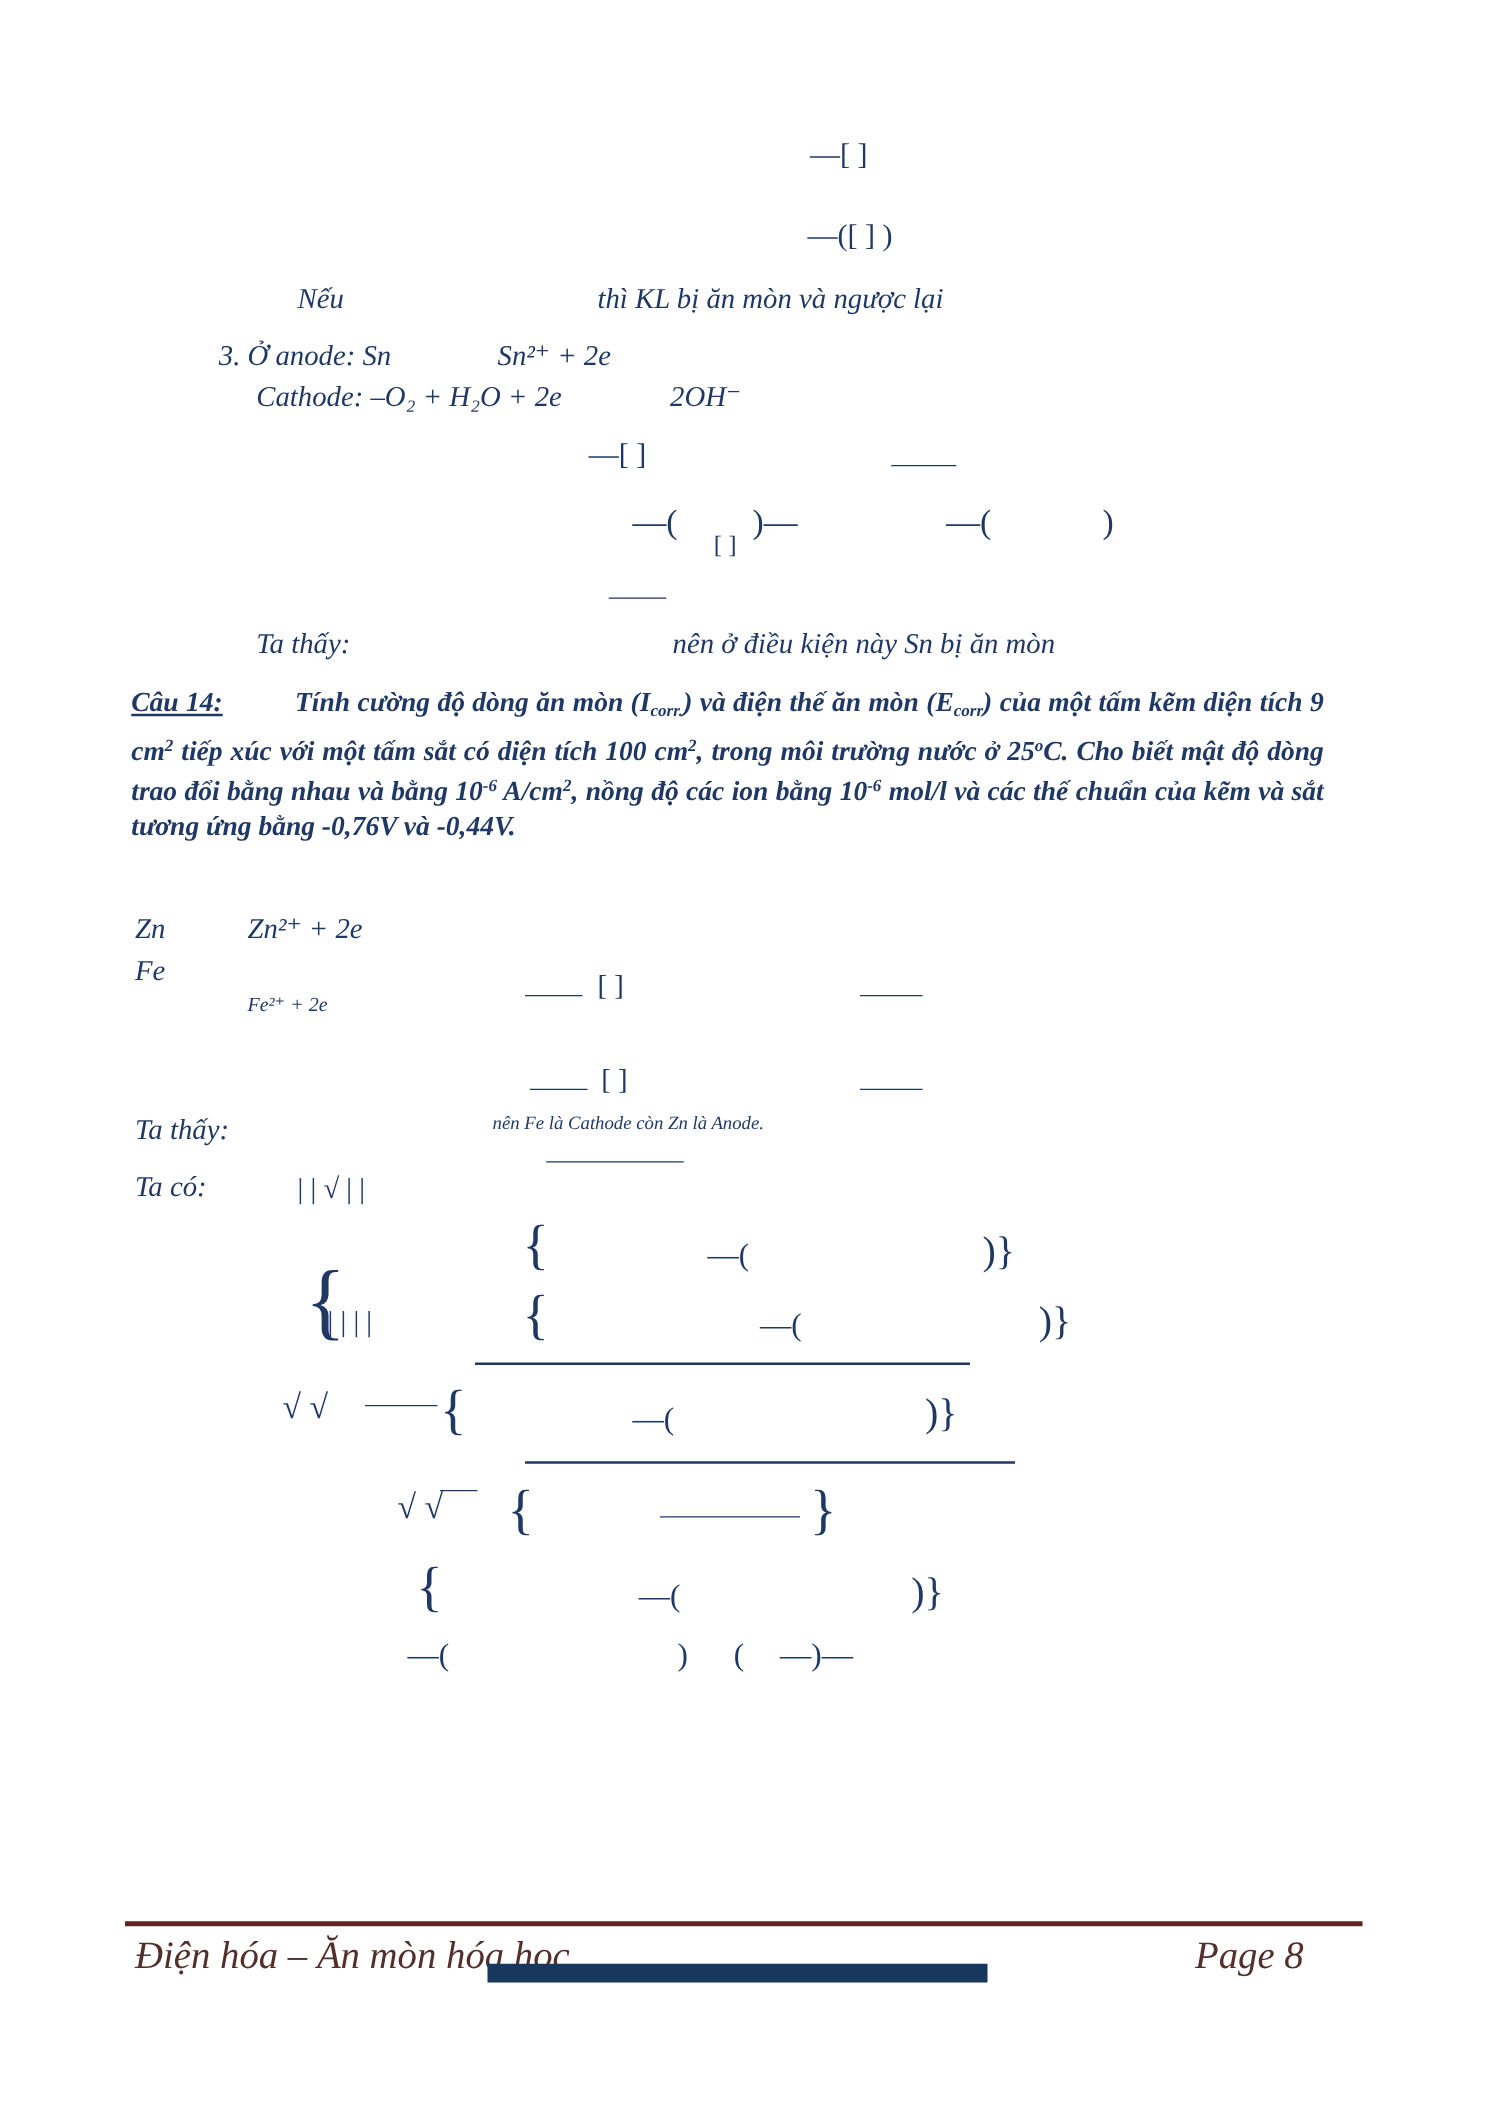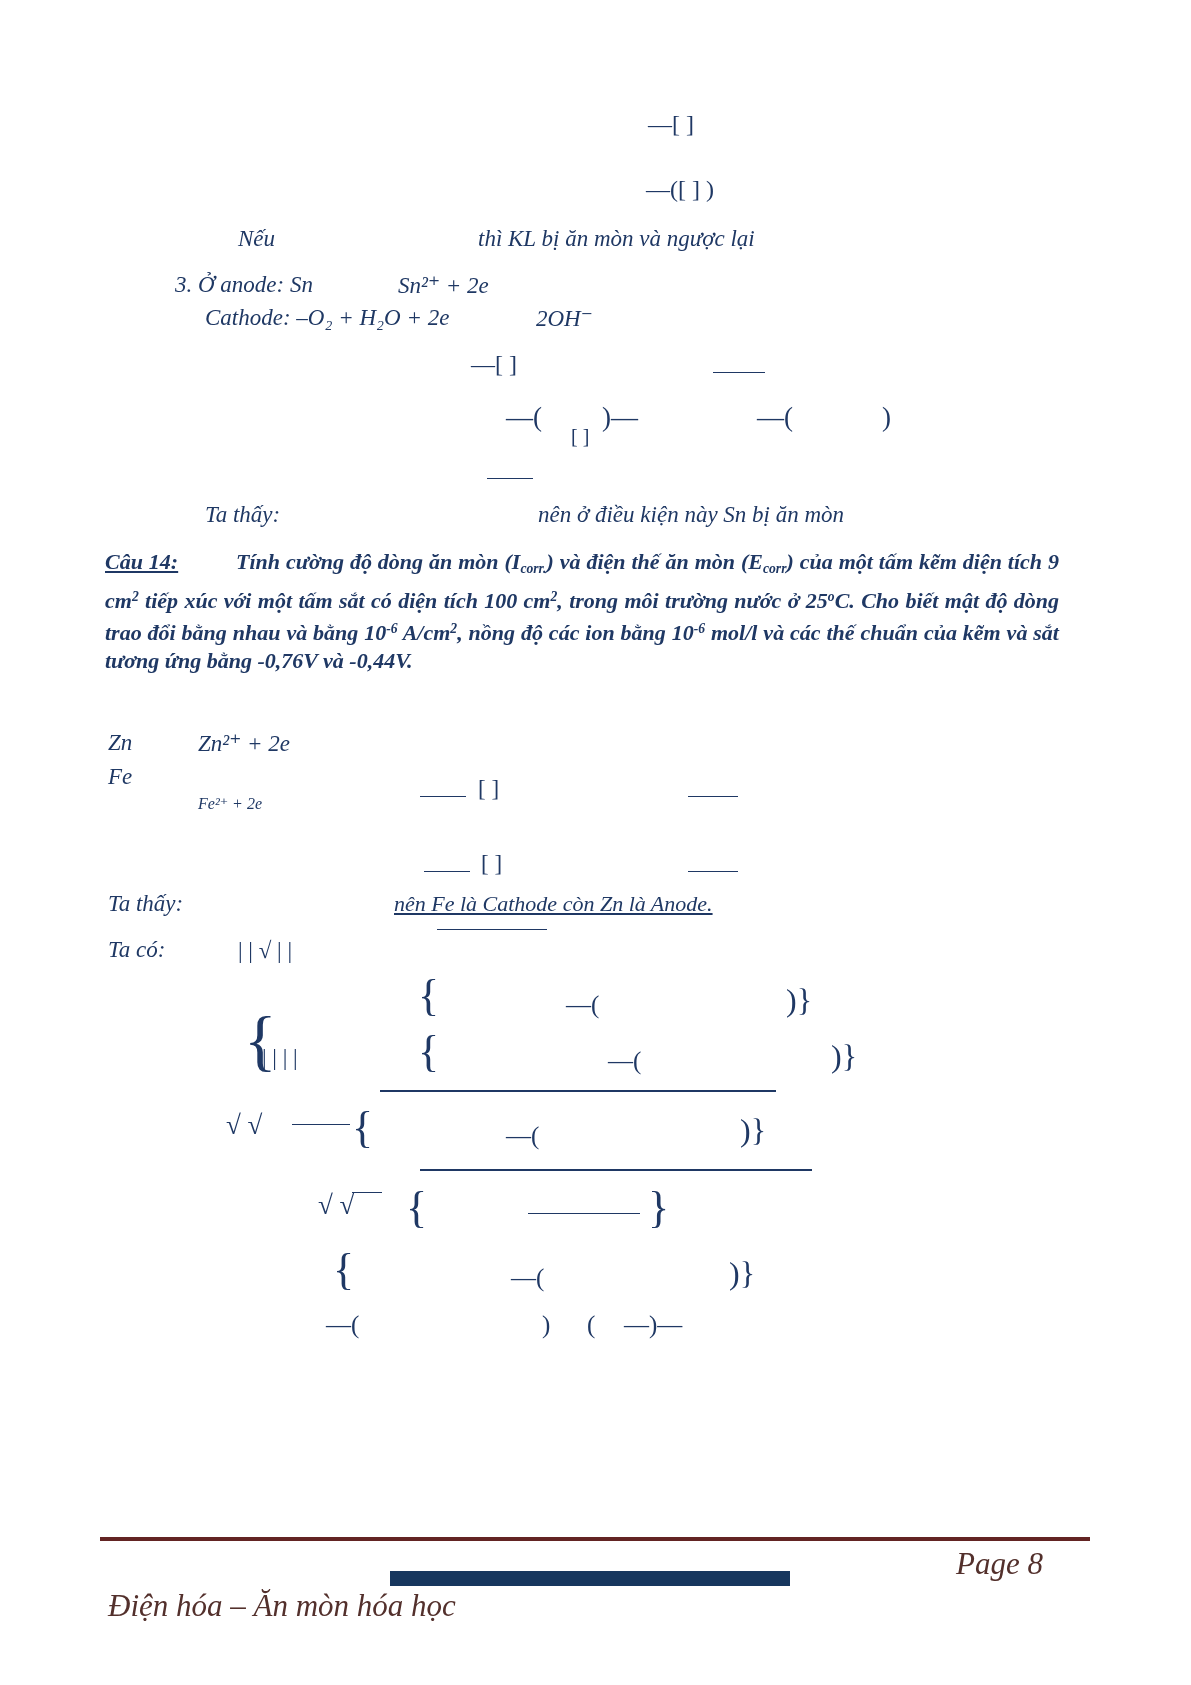--- a/index.html
+++ b/index.html
@@ -66,21 +66,21 @@
   <span class="frag" style="left:478px;top:777px;font-size:23px;">[ ]</span>
   <div class="hline thin" style="left:688px;top:796px;width:50px;"></div>
 
   <span class="abs" style="left:108px;top:764px;font-size:23px;">Fe</span>
   <span class="abs" style="left:198px;top:794px;font-size:16px;">Fe²⁺ + 2e</span>
   <div class="hline thin" style="left:424px;top:871px;width:46px;"></div>
   <span class="frag" style="left:481px;top:852px;font-size:23px;">[ ]</span>
   <div class="hline thin" style="left:688px;top:871px;width:50px;"></div>
 
   <span class="abs" style="left:108px;top:891px;font-size:23px;">Ta thấy:</span>
-  <span class="abs" style="left:394px;top:891px;font-size:22px;text-decoration:underline;">nên Fe là Cathode còn Zn là Anode.</span>
+  <span class="abs" style="left:394px;top:891px;font-size:15px;">nên Fe là Cathode còn Zn là Anode.</span>
   <div class="hline thin" style="left:437px;top:929px;width:110px;"></div>
 
   <span class="abs" style="left:108px;top:937px;font-size:23px;">Ta có:</span>
   <span class="frag" style="left:238px;top:939px;font-size:23px;">|   |   √   |   |</span>
 
   <span class="frag" style="left:418px;top:974px;font-size:44px;">{</span>
   <span class="frag" style="left:566px;top:992px;font-size:25px;">—(</span>
   <span class="frag" style="left:786px;top:984px;font-size:32px;">)}</span>
 
   <span class="frag" style="left:244px;top:1006px;font-size:68px;">{</span>
@@ -108,17 +108,17 @@
   <span class="frag" style="left:333px;top:1248px;font-size:44px;">{</span>
   <span class="frag" style="left:511px;top:1265px;font-size:25px;">—(</span>
   <span class="frag" style="left:729px;top:1257px;font-size:32px;">)}</span>
 
   <span class="frag" style="left:326px;top:1312px;font-size:25px;">—(</span>
   <span class="frag" style="left:542px;top:1312px;font-size:25px;">)</span>
   <span class="frag" style="left:587px;top:1312px;font-size:25px;">(</span>
   <span class="frag" style="left:624px;top:1312px;font-size:25px;">—)—</span>
 
   <div class="footer-rule"></div>
-  <span class="footer-text" style="left:108px;margin-top:42px;">Điện hóa – Ăn mòn hóa học</span>
+  <span class="footer-text" style="left:108px;">Điện hóa – Ăn mòn hóa học</span>
   <span class="footer-text" style="left:956px;">Page 8</span>
   <div class="navy-bar"></div>
 
 </div>
 
 </body></html>

